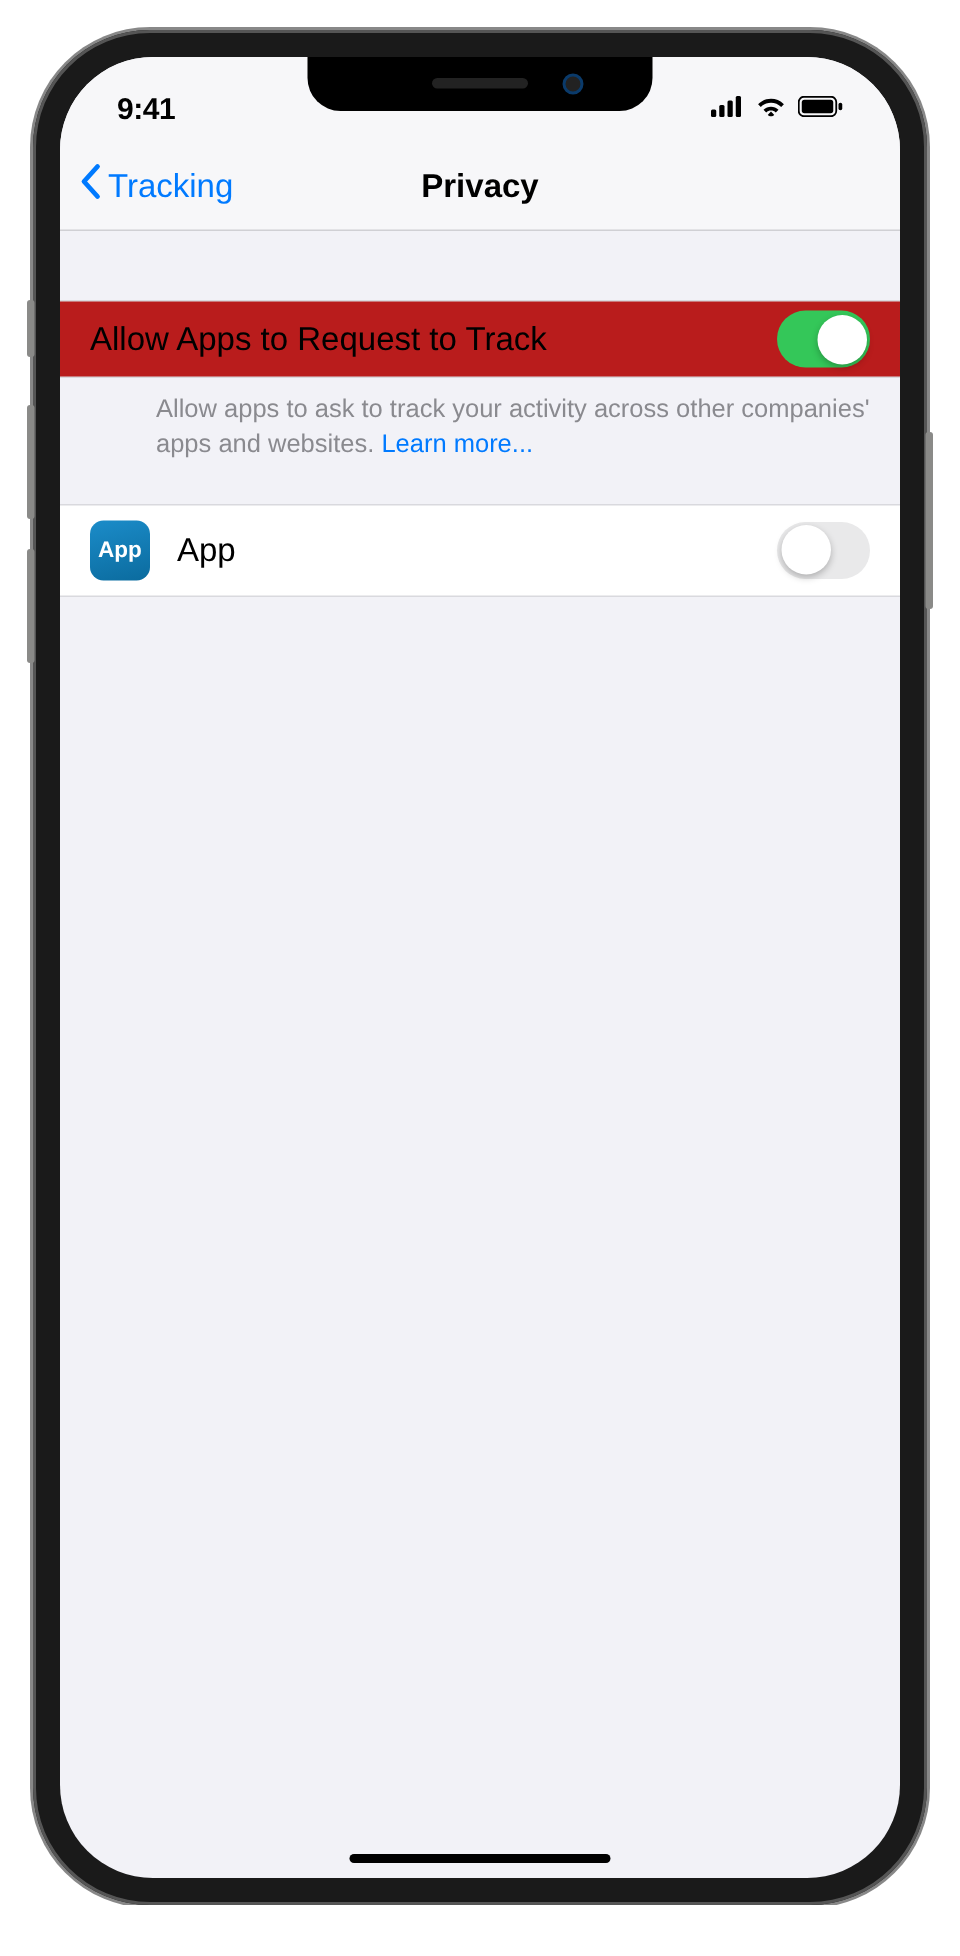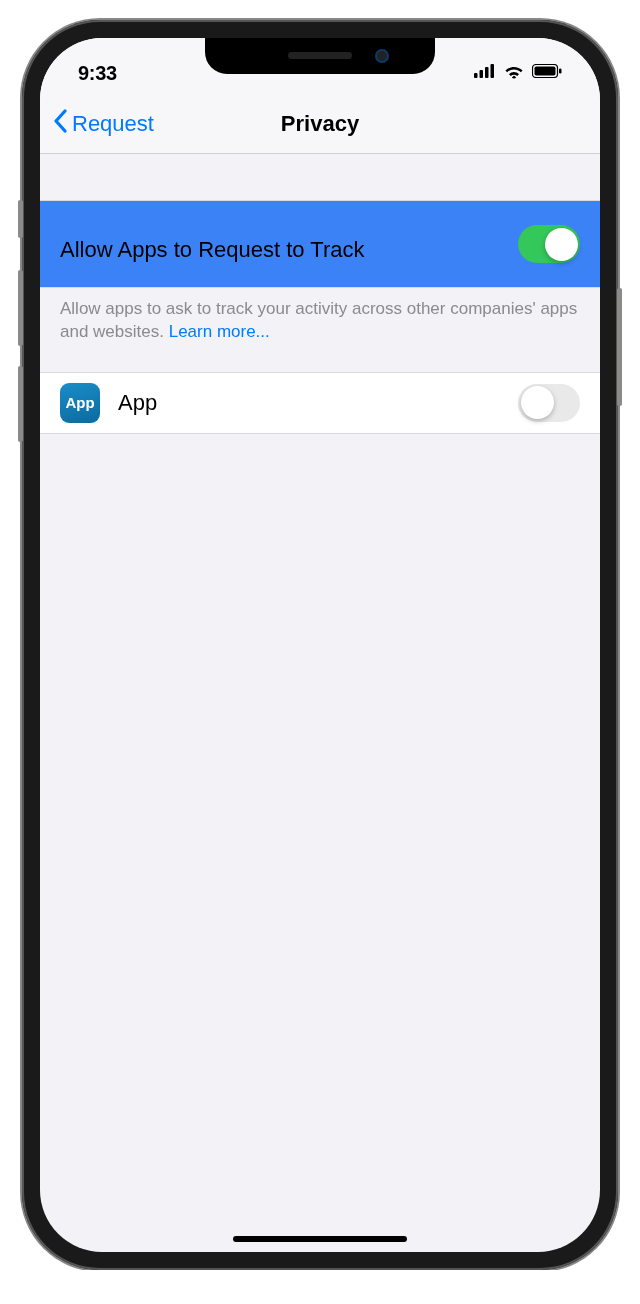--- a/index.html
+++ b/index.html
@@ -101,25 +101,25 @@
       right: 0;
       text-align: center;
       font-size: 22px;
       font-weight: 600;
     }
     .content {
       background: #f2f2f7;
     }
     .spacer-top { height: 46px; }
     .cell {
-      background: #3b82f6;
-      display: flex;
-      align-items: flex-end;
+      background: #b91c1c;
+      display: flex;
+      align-items: center;
       justify-content: space-between;
-      padding: 24px 20px;
+      padding: 6px 20px;
       border-top: 1px solid #d9d9de;
       border-bottom: 1px solid #d9d9de;
     }
     .cell-label {
       font-size: 22px;
       color: #000;
     }
     .toggle {
       width: 62px;
       height: 38px;
@@ -138,20 +138,21 @@
       top: 2.5px;
       box-shadow: 0 2px 5px rgba(0,0,0,0.25);
     }
     .toggle.on .toggle-knob { right: 2.5px; }
     .toggle.off .toggle-knob { left: 2.5px; }
     .footer-text {
       padding: 10px 20px 28px;
       font-size: 17px;
       color: #8a8a8f;
       line-height: 1.35;
+      margin-left: 44px;
     }
     .footer-text a {
       color: #007aff;
       text-decoration: none;
     }
     .app-cell {
       background: #fff;
       display: flex;
       align-items: center;
       justify-content: space-between;
@@ -206,21 +207,21 @@
   <div class="side-button sb-left3"></div>
   <div class="side-button sb-right"></div>
 
   <div class="screen">
     <div class="notch">
       <div class="speaker"></div>
       <div class="camera"></div>
     </div>
 
     <div class="status-bar">
-      <span class="time">9:33</span>
+      <span class="time">9:41</span>
       <div class="status-icons">
         <span>
           <svg width="22" height="14" viewBox="0 0 22 14">
               <rect x="0" y="9" width="3.5" height="5" rx="1" fill="#000"></rect>
               <rect x="5.5" y="6" width="3.5" height="8" rx="1" fill="#000"></rect>
               <rect x="11" y="3" width="3.5" height="11" rx="1" fill="#000"></rect>
               <rect x="16.5" y="0" width="3.5" height="14" rx="1" fill="#000"></rect>
             </svg>
         </span>
         <span>
@@ -238,21 +239,21 @@
       </div>
     </div>
 
     <div class="nav-bar">
       <div class="back-button">
         <span>
           <svg width="16" height="24" viewBox="0 0 14 24">
               <path d="M12 2 L3 12 L12 22" stroke="#007aff" stroke-width="3.2" fill="none" stroke-linecap="round" stroke-linejoin="round"></path>
             </svg>
         </span>
-        <span>Request</span>
+        <span>Tracking</span>
       </div>
       <div class="nav-title">Privacy</div>
     </div>
 
     <div class="content">
       <div class="spacer-top"></div>
 
       <div class="cell">
         <span class="cell-label">Allow Apps to Request to Track</span>
         <div class="toggle on">

